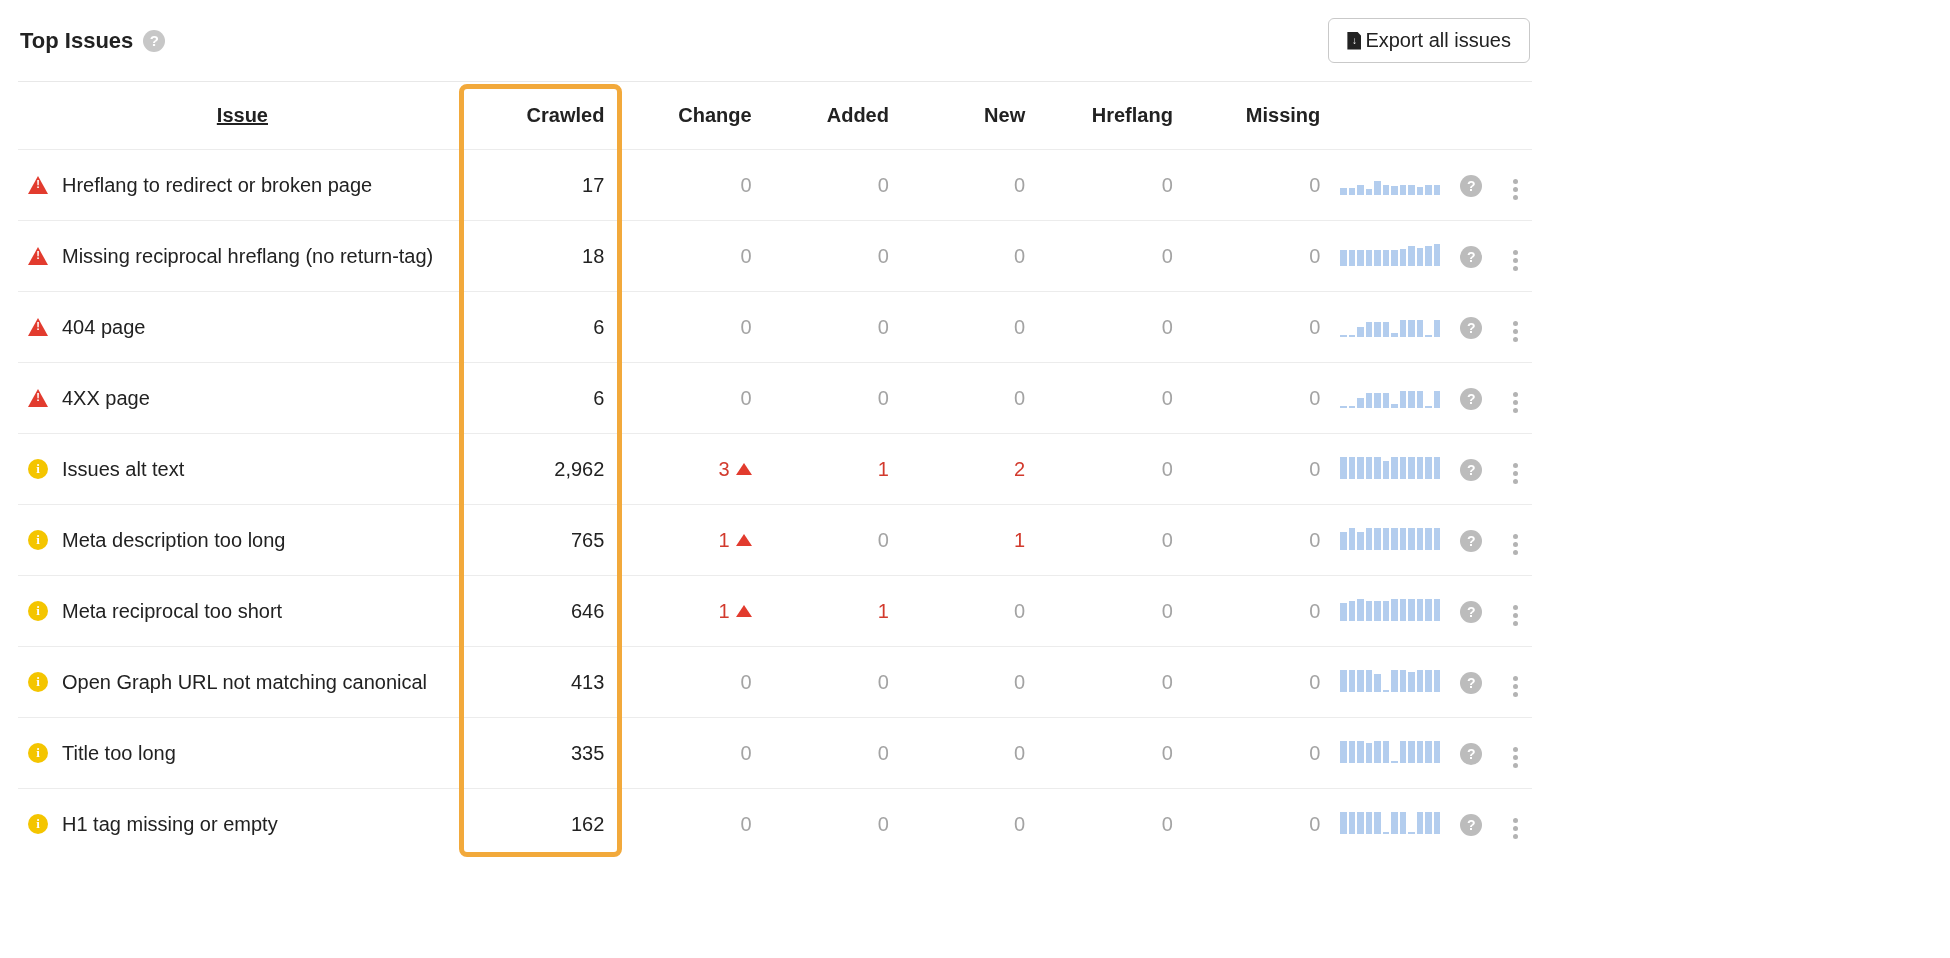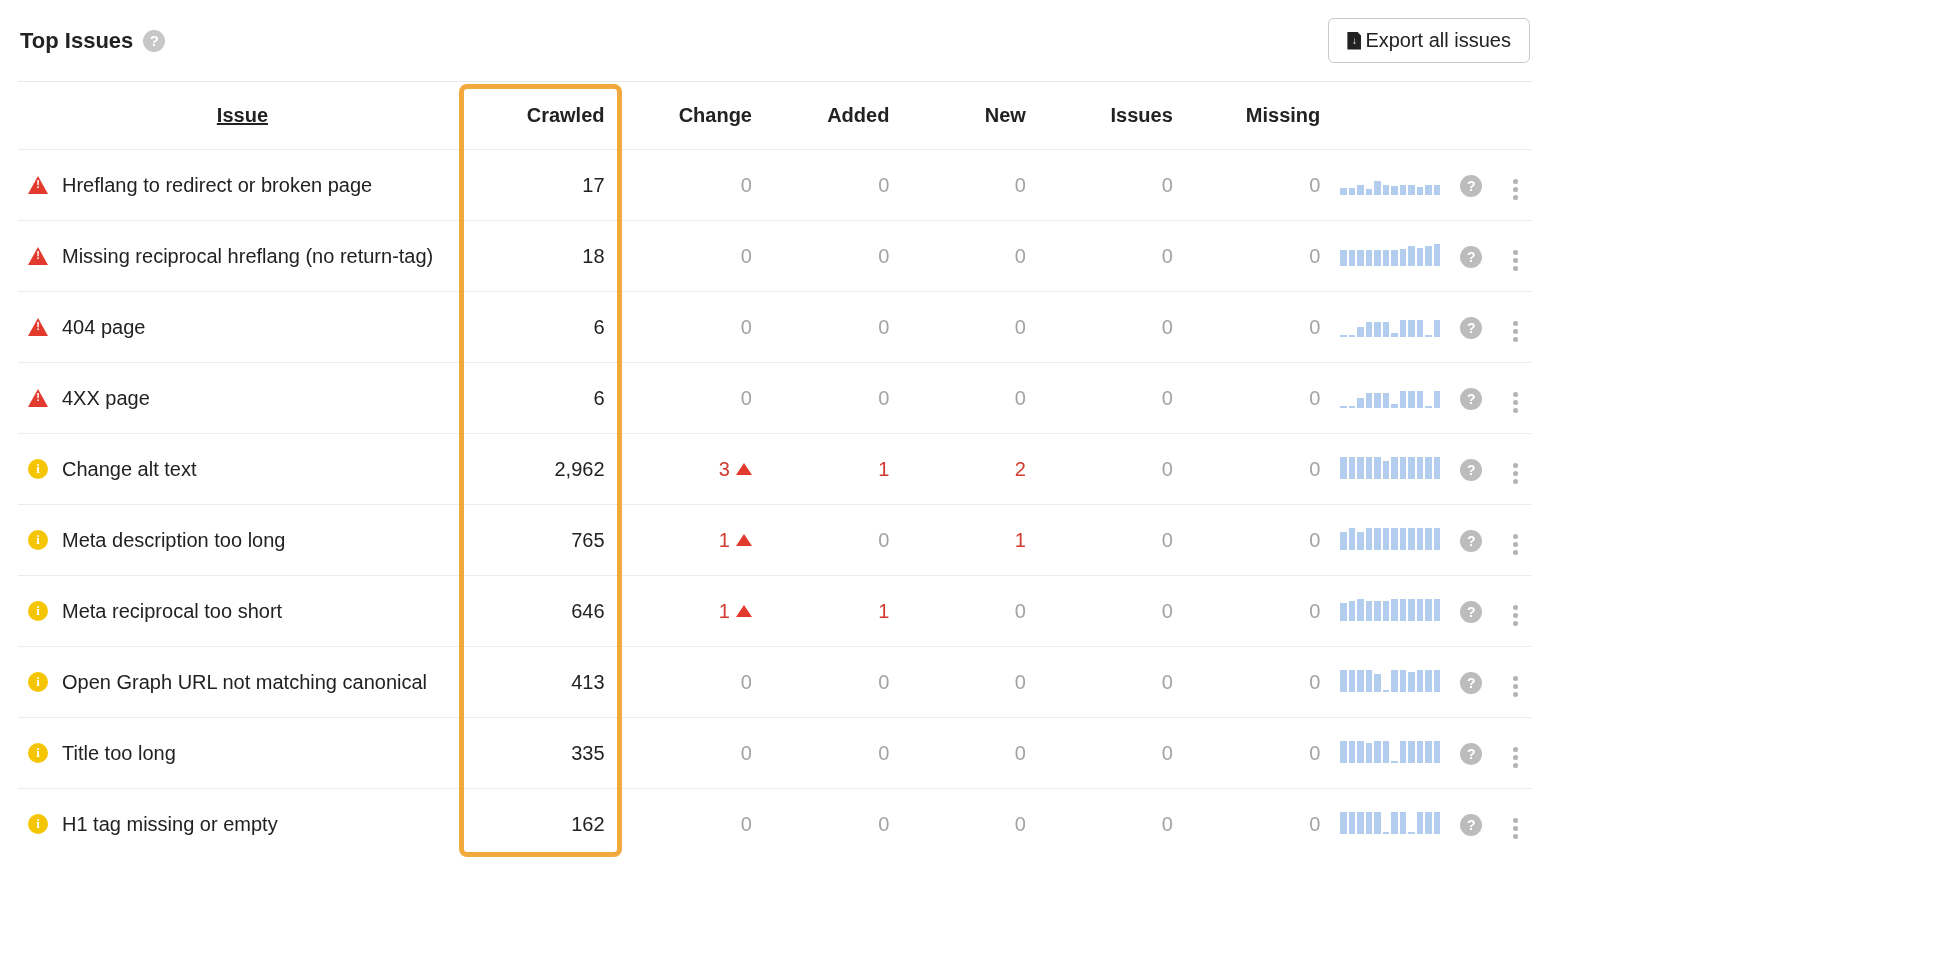--- a/index.html
+++ b/index.html
@@ -196,21 +196,21 @@
         <col style="width:40px">
         <col style="width:40px">
       </colgroup>
       <thead>
         <tr>
           <th>Issue</th>
           <th>Crawled</th>
           <th>Change</th>
           <th>Added</th>
           <th>New</th>
-          <th>Issues</th>
+          <th>Hreflang</th>
           <th>Missing</th>
           <th></th>
             <th></th>
             <th></th>
         </tr>
       </thead>
       <tbody id="tbody">
           <tr>
             <td class="issue-cell">
               <div class="row">
@@ -392,21 +392,21 @@
             <td><span class="kebab">
                 <span></span>
                 <span></span>
                 <span></span>
               </span></td>
           </tr>
           <tr>
             <td class="issue-cell">
               <div class="row">
                 <span class="sev sev-warn"></span>
-                <span class="issue-name">Change alt text</span>
+                <span class="issue-name">Issues alt text</span>
               </div>
             </td>
             <td><span class="change-wrap">
                 <span class="val ">2,962</span>
               </span></td>
             <td><span class="change-wrap">
                 <span class="val pos">3</span>
                 <span class="tri-up"></span>
               </span></td>
             <td><span class="change-wrap">

